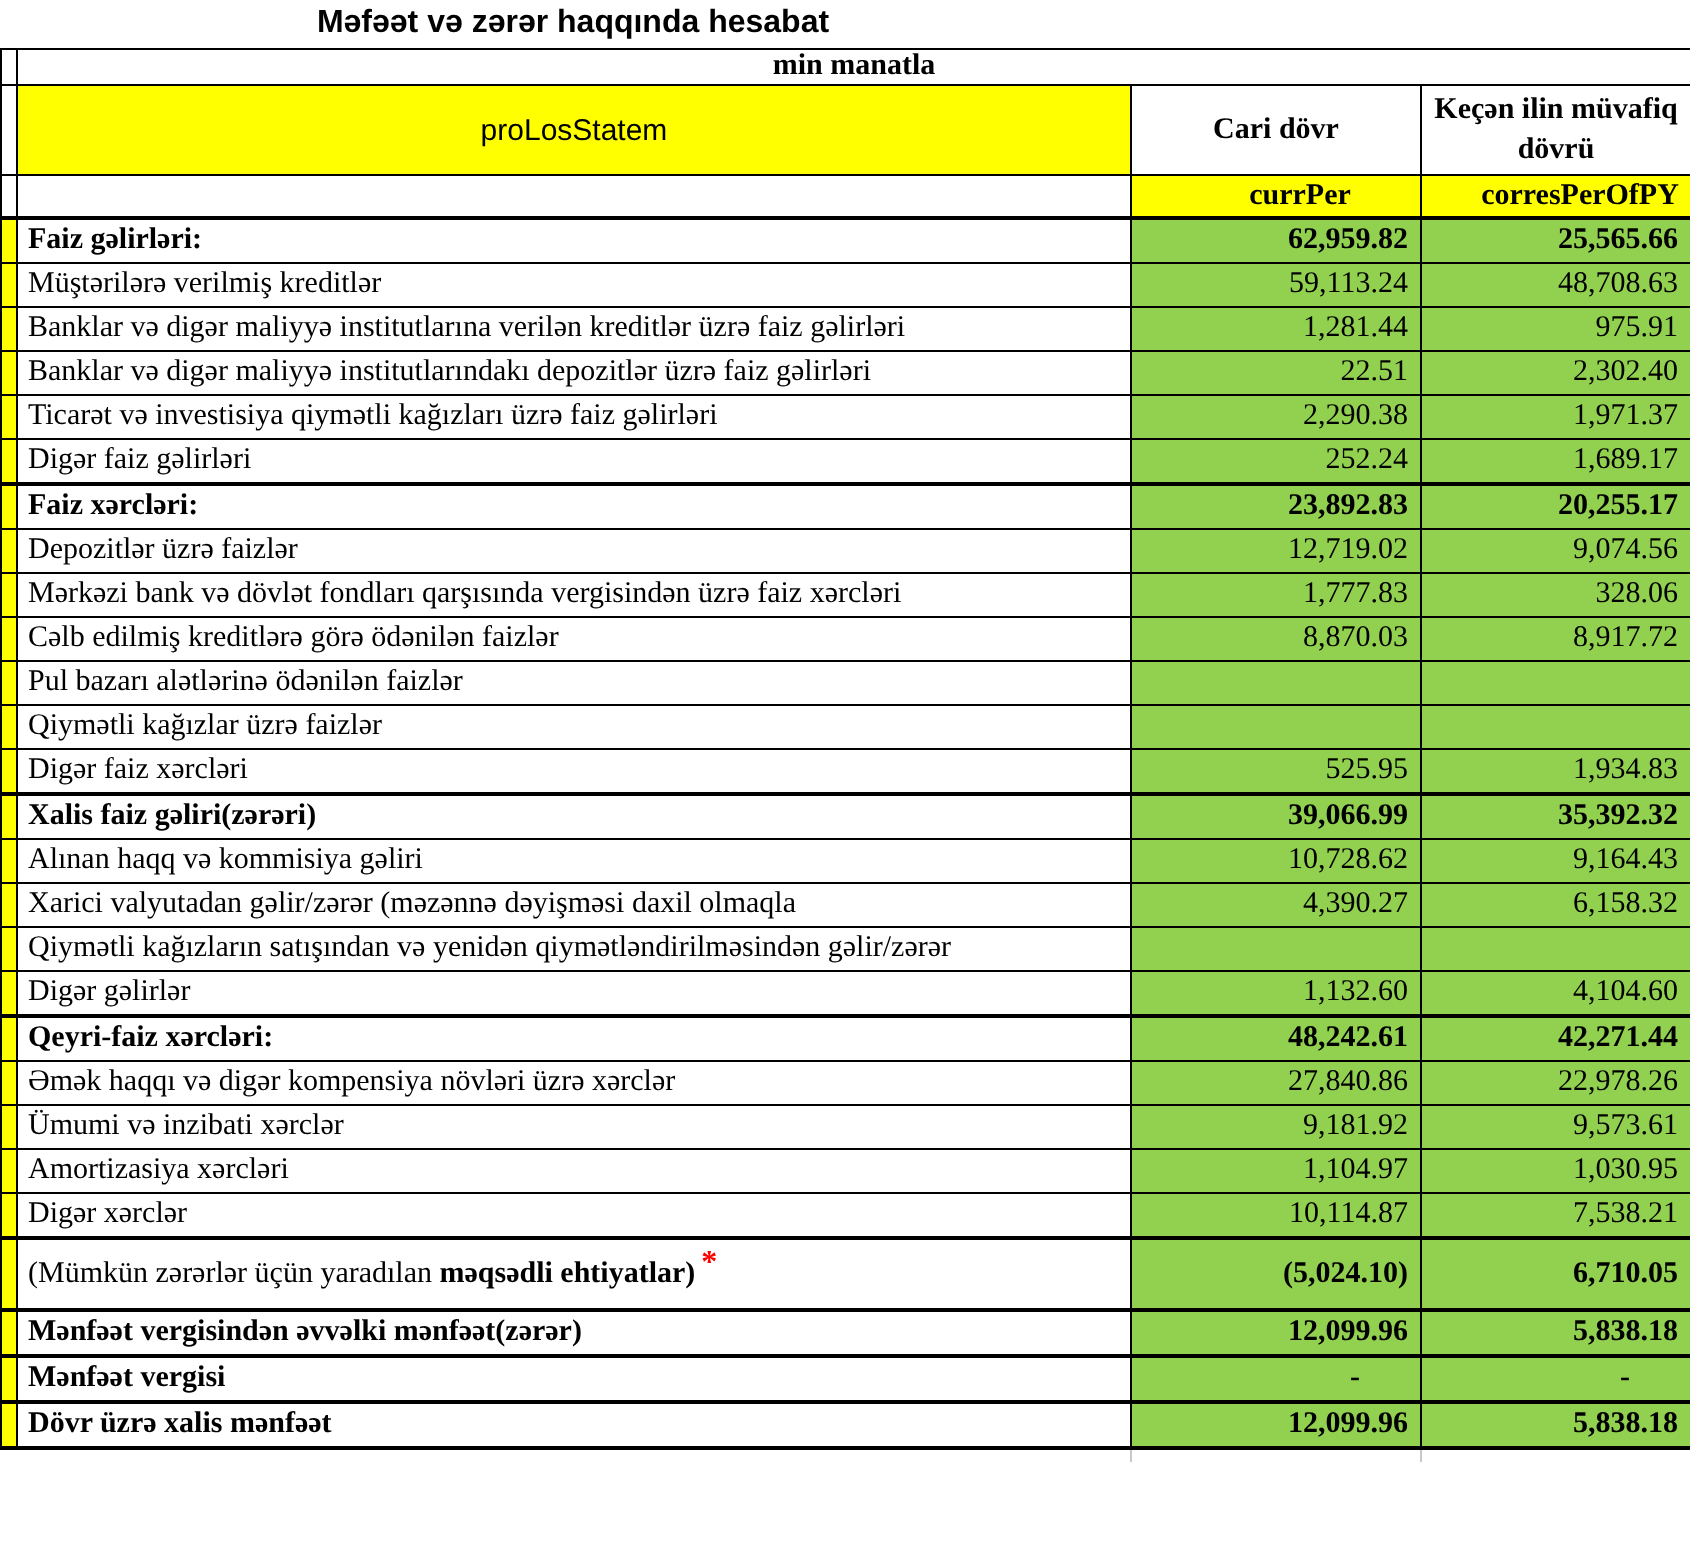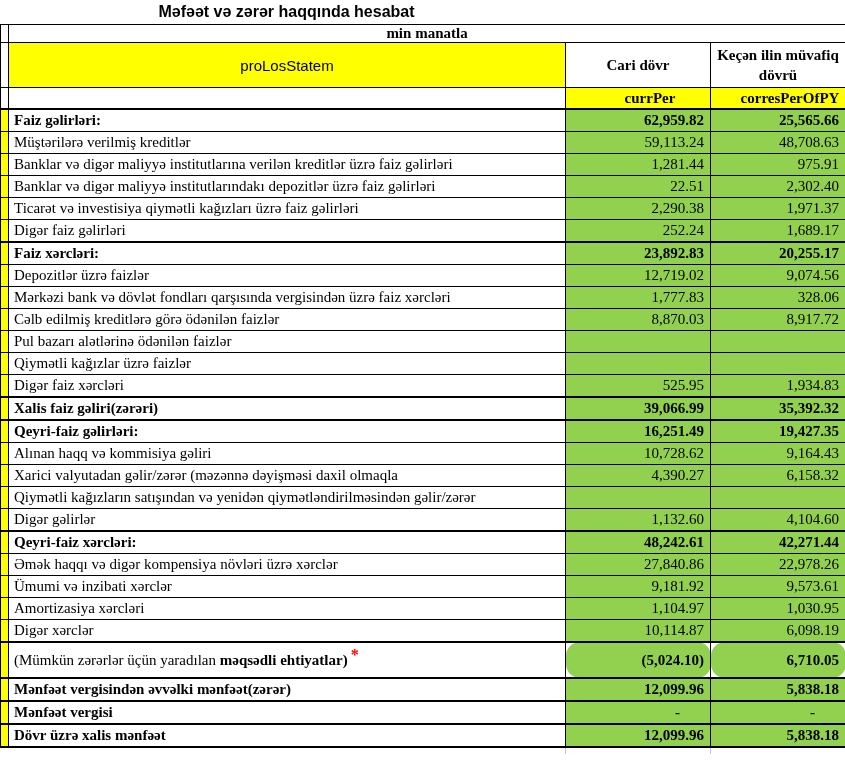--- a/index.html
+++ b/index.html
@@ -6,21 +6,21 @@
   .page{position:relative;width:845px;height:777px;background:#fff;overflow:hidden;
         font-family:"Liberation Serif",serif;color:#000;}
   .title{margin-left:8px;width:557px;height:24px;line-height:24px;text-align:center;
          font-family:"Liberation Sans",sans-serif;font-weight:bold;font-size:16px;}
   table{border-collapse:collapse;table-layout:fixed;width:845px;}
   td{border:1px solid #000;padding:0 4px;font-size:15px;height:21px;
      overflow:hidden;white-space:nowrap;vertical-align:middle;}
   tr.row-unit td{height:16px;}
   tr.row-head td{height:44px;}
   tr.row-code td{height:20px;}
-  tr.tall td{height:34px;border-radius:14px;}
+  tr.tall td{height:34px;}
   tr.section td{border-top:2px solid #000;}
   table{border-bottom:2px solid #000;}
   .yellow{background:#FFFF00;}
   .green{background:#92D050;}
   .bold{font-weight:bold;}
   .num{text-align:right;padding-right:6px;}
   .dash{padding-right:30px;}
   .center{text-align:center;padding-left:28px;}
   .right{text-align:center;}
   .id-cell{font-family:"Liberation Sans",sans-serif;font-size:15px;text-align:center;}
@@ -140,26 +140,20 @@
           <td class="label">Digər faiz xərcləri</td>
           <td class="green num">525.95</td>
           <td class="green num">1,934.83</td>
         </tr>
         <tr class="section">
           <td class="yellow"></td>
           <td class="label bold">Xalis faiz gəliri(zərəri)</td>
           <td class="green num bold">39,066.99</td>
           <td class="green num bold">35,392.32</td>
         </tr>
-        <tr class="section">
-          <td class="yellow"></td>
-          <td class="label bold">Qeyri-faiz gəlirləri:</td>
-          <td class="green num bold">16,251.49</td>
-          <td class="green num bold">19,427.35</td>
-        </tr>
         <tr>
           <td class="yellow"></td>
           <td class="label">Alınan haqq və kommisiya gəliri</td>
           <td class="green num">10,728.62</td>
           <td class="green num">9,164.43</td>
         </tr>
         <tr>
           <td class="yellow"></td>
           <td class="label">Xarici valyutadan gəlir/zərər (məzənnə dəyişməsi daxil olmaqla</td>
           <td class="green num">4,390.27</td>
@@ -198,21 +192,21 @@
         <tr>
           <td class="yellow"></td>
           <td class="label">Amortizasiya xərcləri</td>
           <td class="green num">1,104.97</td>
           <td class="green num">1,030.95</td>
         </tr>
         <tr>
           <td class="yellow"></td>
           <td class="label">Digər xərclər</td>
           <td class="green num">10,114.87</td>
-          <td class="green num">6,098.19</td>
+          <td class="green num">7,538.21</td>
         </tr>
         <tr class="section tall">
           <td class="yellow"></td>
           <td class="label"><span>(Mümkün zərərlər üçün yaradılan </span><span class="bold">məqsədli ehtiyatlar)</span><span class="asterisk">*</span></td>
           <td class="green num bold">(5,024.10)</td>
           <td class="green num bold">6,710.05</td>
         </tr>
         <tr class="section">
           <td class="yellow"></td>
           <td class="label bold">Mənfəət vergisindən əvvəlki mənfəət(zərər)</td>

